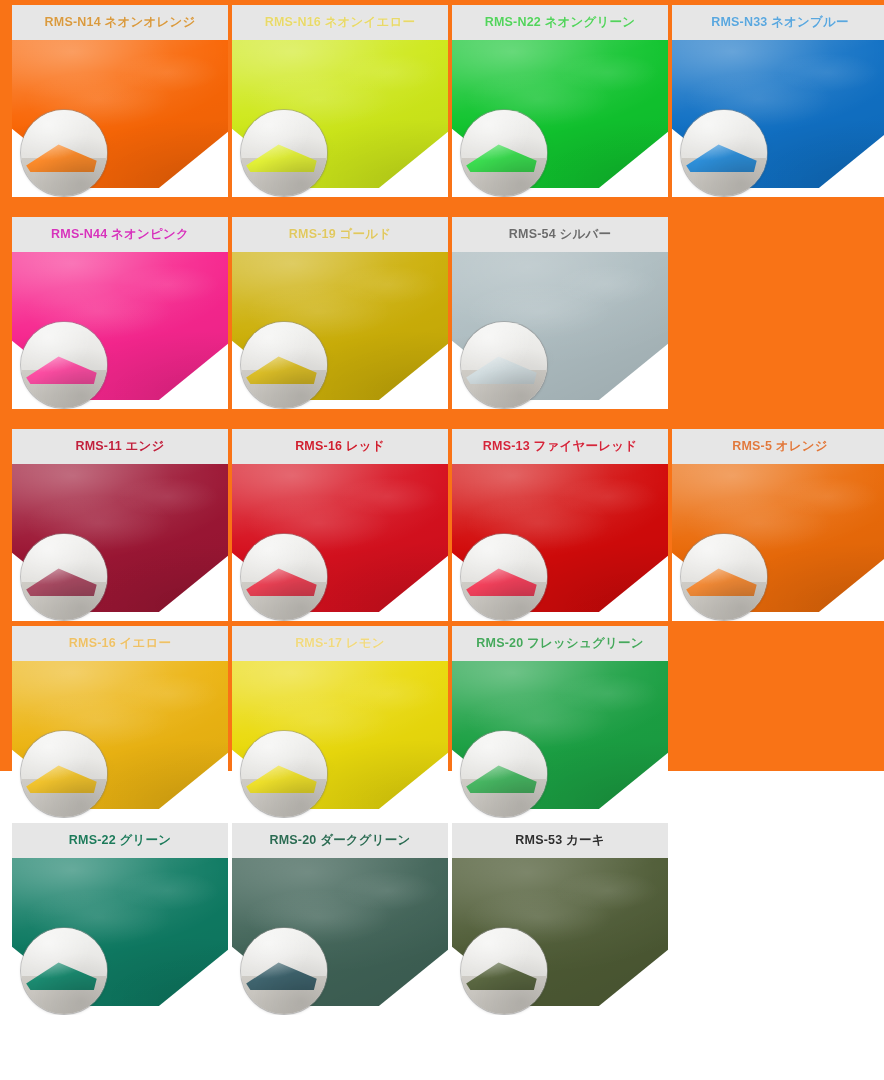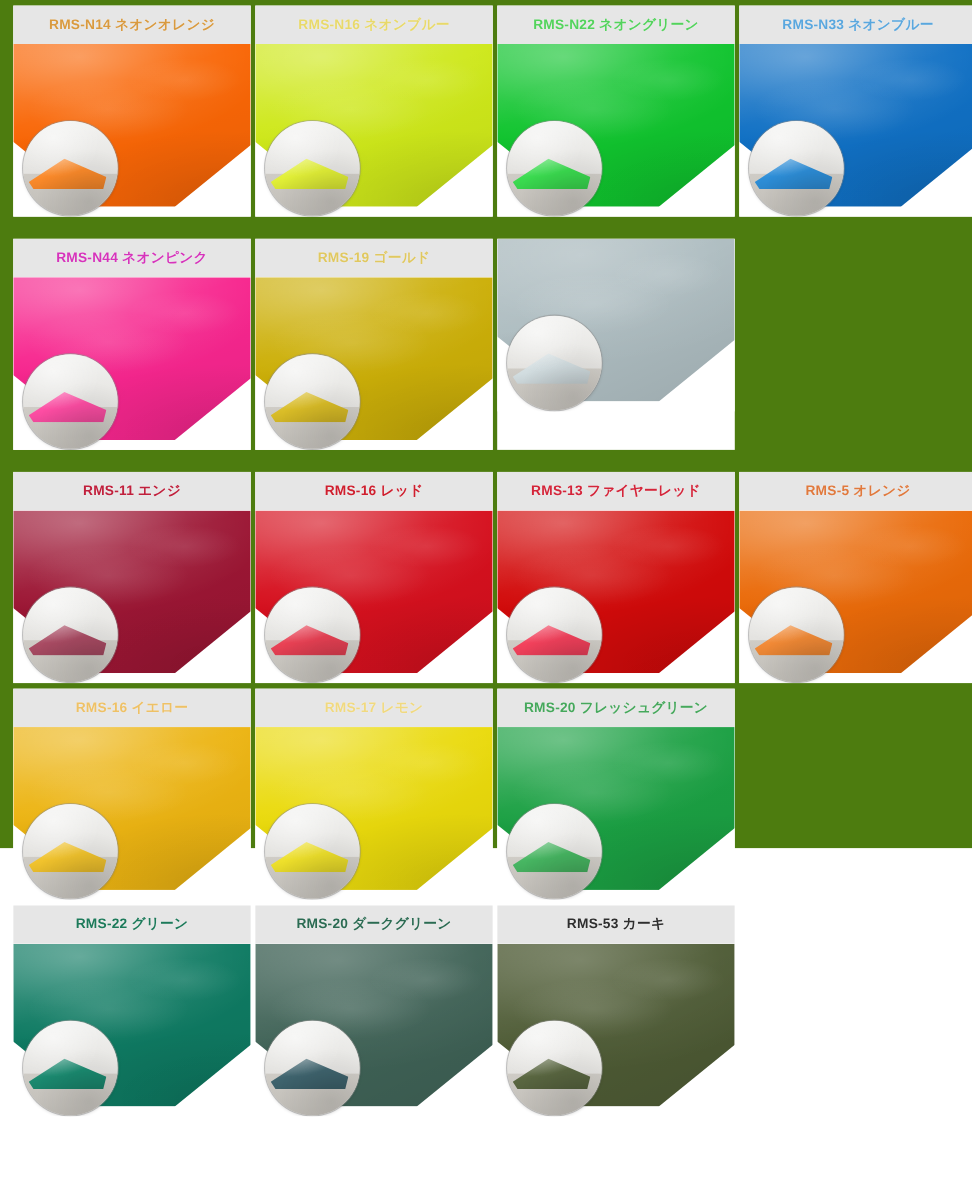--- a/index.html
+++ b/index.html
@@ -10,21 +10,21 @@
   body {
     width: 884px;
     height: 1080px;
     font-family: "Liberation Sans", "DejaVu Sans", sans-serif;
     overflow: hidden;
   }
   #sheet {
     position: relative;
     width: 884px;
     height: 771px;
-    background: #4d7c0f;
+    background: #f97316;
   }
   .grid-row {
     display: flex;
     flex-direction: row;
     gap: 4px;
     padding: 0 12px;
     box-sizing: border-box;
     width: 884px;
   }
   .row-gap { height: 20px; }
@@ -165,21 +165,21 @@
           <div class="backing-bot"></div>
           <div class="peel" style="background-color: rgb(249, 138, 44);">
               <div class="pl-hi"></div>
             </div>
           <div class="glass"></div>
         </div>
       </div>
     </div>
     <div class="swatch-cell">
       <div class="cell-header">
-        <span class="cell-header-label" style="color: rgb(232, 217, 106);">RMS-N16 ネオンブルー</span>
+        <span class="cell-header-label" style="color: rgb(232, 217, 106);">RMS-N16 ネオンイエロー</span>
       </div>
       <div class="cell-body">
         <div class="vinyl" style="background-color: rgb(206, 232, 26);">
           <div class="sheen"></div>
           <div class="wrinkle"></div>
         </div>
         <div class="lens">
           <div class="backing-top"></div>
           <div class="backing-bot"></div>
           <div class="peel" style="background-color: rgb(226, 240, 58);">
@@ -264,20 +264,23 @@
           <div class="backing-top"></div>
           <div class="backing-bot"></div>
           <div class="peel" style="background-color: rgb(217, 189, 42);">
               <div class="pl-hi"></div>
             </div>
           <div class="glass"></div>
         </div>
       </div>
     </div>
     <div class="swatch-cell">
+      <div class="cell-header">
+        <span class="cell-header-label" style="color: rgb(107, 107, 107);">RMS-54 シルバー</span>
+      </div>
       <div class="cell-body">
         <div class="vinyl matte" style="background-color: rgb(173, 188, 192);">
           <div class="sheen"></div>
           <div class="wrinkle"></div>
         </div>
         <div class="lens">
           <div class="backing-top"></div>
           <div class="backing-bot"></div>
           <div class="peel" style="background-color: rgb(210, 221, 224);">
               <div class="pl-hi"></div>

